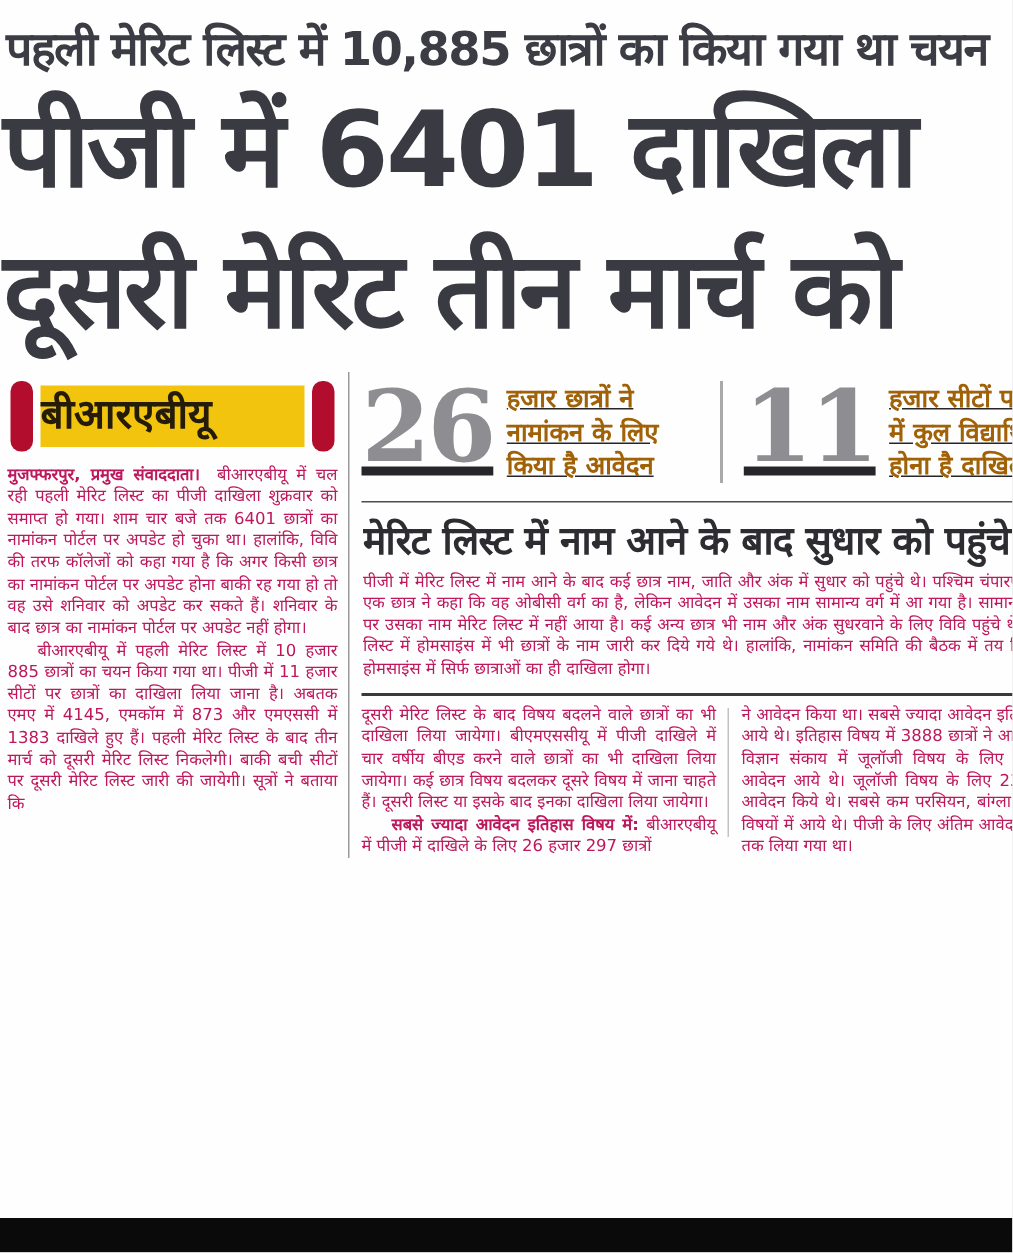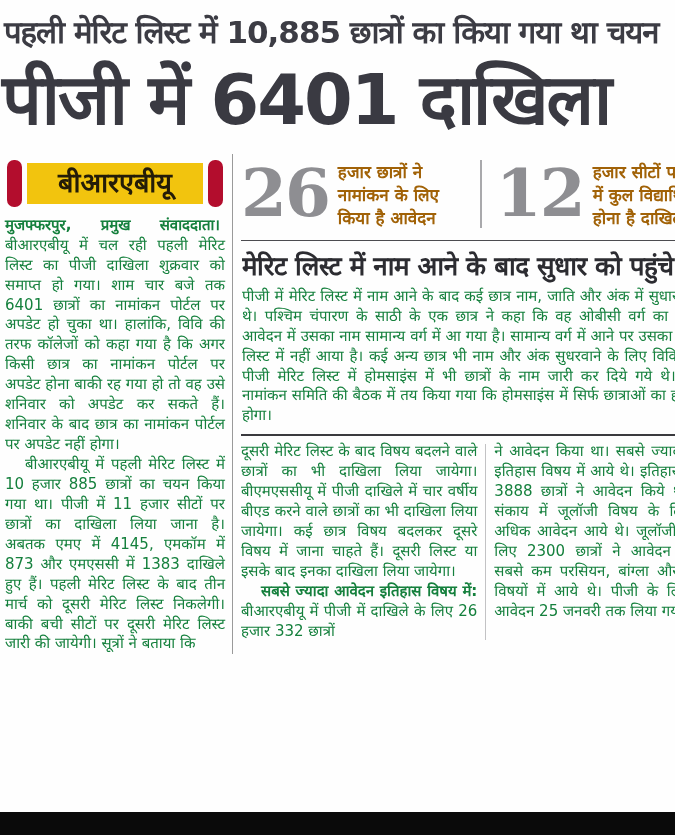--- a/index.html
+++ b/index.html
@@ -37,35 +37,34 @@
     padding:2px 7px 0 5px;
     border-right:1px solid #9a9a9a;
   }
   .tag { display:flex; align-items:center; gap:5px; margin:4px 2px 9px 2px; height:47px; }
   .tag-cap { width:15px; height:47px; background:#b30d2d; border-radius:7px; flex:0 0 15px; }
   .tag-label {
     flex:1; height:41px;
     background:#f2c40e;
     color:#241c08;
     font-size:27px; font-weight:bold;
-    text-align:center;
     line-height:40px;
     white-space:nowrap; overflow:hidden;
   }
   .body-text {
-    font-size:15px;
+    font-size:11px;
     line-height:1.33;
     text-align:justify;
-    color:#15803d;
+    color:#be185d;
   }
   .body-text.indent { text-indent:20px; }
   .byline { margin-right:5px; }
   .col-right { flex:1; padding:0 3px 0 8px; display:flex; flex-direction:column; }
   .stats { display:flex; align-items:flex-start; padding:4px 0 8px 0; min-height:84px; }
-  .stat { display:flex; align-items:center; }
+  .stat { display:flex; align-items:flex-start;text-decoration:underline; }
   .stat-num {
     font-family:"DejaVu Serif", serif;
     font-size:66px; font-weight:bold;
     color:#8e8e92;
     line-height:0.98;
     margin-right:9px;
     letter-spacing:-2px;
   }
   .stat-cap {
     display:block;
@@ -98,20 +97,21 @@
 </style>
 </head>
 <body>
 
 <div class="page">
 
   <div class="kicker">पहली मेरिट लिस्ट में 10,885 छात्रों का किया गया था चयन</div>
 
   <div class="headline">
     <div class="hl-line">पीजी में 6401 दाखिला</div>
+    <div class="hl-line">दूसरी मेरिट तीन मार्च को</div>
   </div>
 
   <div class="content">
 
     <div class="col-left">
       <div class="tag">
         <span class="tag-cap"></span>
         <span class="tag-label">बीआरएबीयू</span>
         <span class="tag-cap"></span>
       </div>
@@ -124,40 +124,40 @@
 
     <div class="col-right">
 
       <div class="stats">
         <div class="stat">
           <span class="stat-num">26</span>
           <span class="stat-cap">हजार छात्रों ने नामांकन के लिए किया है आवेदन</span>
         </div>
         <div class="stat-divider"></div>
         <div class="stat">
-          <span class="stat-num">12</span>
+          <span class="stat-num">11</span>
           <span class="stat-cap">हजार सीटों पर पीजी में कुल विद्यार्थियों का होना है दाखिला</span>
         </div>
       </div>
 
       <div class="rule thin"></div>
 
       <div class="feature">
         <h2 class="feature-head">मेरिट लिस्ट में नाम आने के बाद सुधार को पहुंचे</h2>
         <p class="body-text">पीजी में मेरिट लिस्ट में नाम आने के बाद कई छात्र नाम, जाति और अंक में सुधार को पहुंचे थे। पश्चिम चंपारण के साठी के एक छात्र ने कहा कि वह ओबीसी वर्ग का है, लेकिन आवेदन में उसका नाम सामान्य वर्ग में आ गया है। सामान्य वर्ग में आने पर उसका नाम मेरिट लिस्ट में नहीं आया है। कई अन्य छात्र भी नाम और अंक सुधरवाने के लिए विवि पहुंचे थे। पीजी मेरिट लिस्ट में होमसाइंस में भी छात्रों के नाम जारी कर दिये गये थे। हालांकि, नामांकन समिति की बैठक में तय किया गया कि होमसाइंस में सिर्फ छात्राओं का ही दाखिला होगा।</p>
       </div>
 
       <div class="rule thick"></div>
 
       <div class="bottom-cols">
         <div class="bcol">
           <p class="body-text">दूसरी मेरिट लिस्ट के बाद विषय बदलने वाले छात्रों का भी दाखिला लिया जायेगा। बीएमएससीयू में पीजी दाखिले में चार वर्षीय बीएड करने वाले छात्रों का भी दाखिला लिया जायेगा। कई छात्र विषय बदलकर दूसरे विषय में जाना चाहते हैं। दूसरी लिस्ट या इसके बाद इनका दाखिला लिया जायेगा।</p>
           <p class="body-text indent">
             <strong>सबसे ज्यादा आवेदन इतिहास विषय में:</strong>
-            <span>बीआरएबीयू में पीजी में दाखिले के लिए 26 हजार 332 छात्रों</span>
+            <span>बीआरएबीयू में पीजी में दाखिले के लिए 26 हजार 297 छात्रों</span>
           </p>
         </div>
         <div class="bcol-divider"></div>
         <div class="bcol">
           <p class="body-text">ने आवेदन किया था। सबसे ज्यादा आवेदन इतिहास विषय में आये थे। इतिहास विषय में 3888 छात्रों ने आवेदन किये थे। विज्ञान संकाय में जूलॉजी विषय के लिए सबसे अधिक आवेदन आये थे। जूलॉजी विषय के लिए 2300 छात्रों ने आवेदन किये थे। सबसे कम परसियन, बांग्ला और मार्केटिंग विषयों में आये थे। पीजी के लिए अंतिम आवेदन 25 जनवरी तक लिया गया था।</p>
         </div>
       </div>
 
     </div>
   </div>

